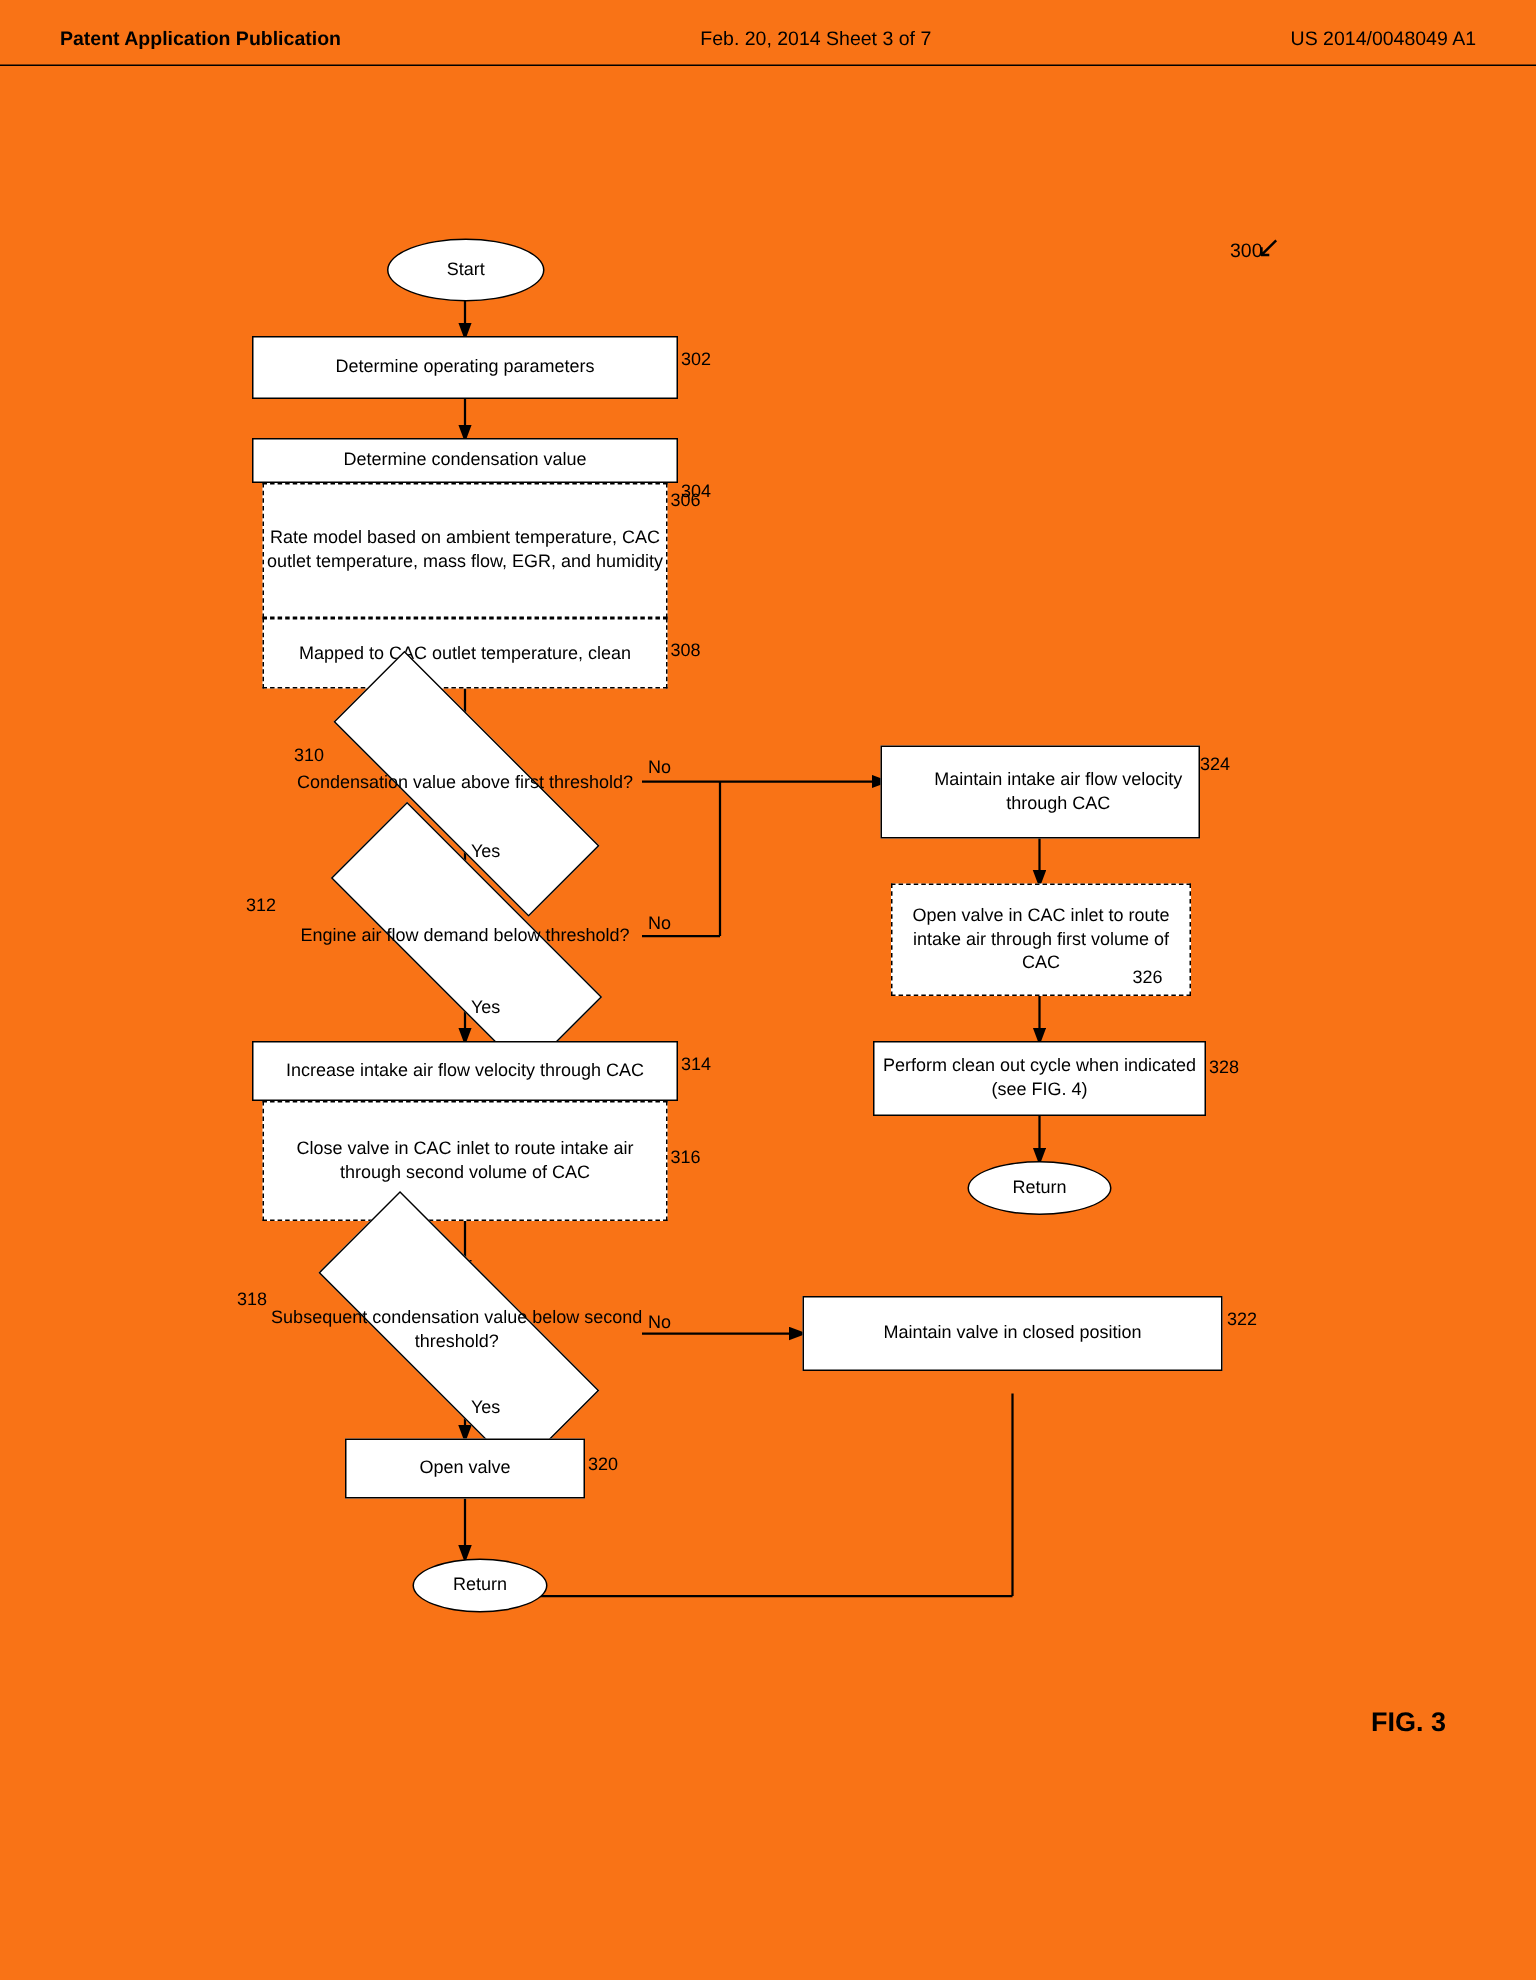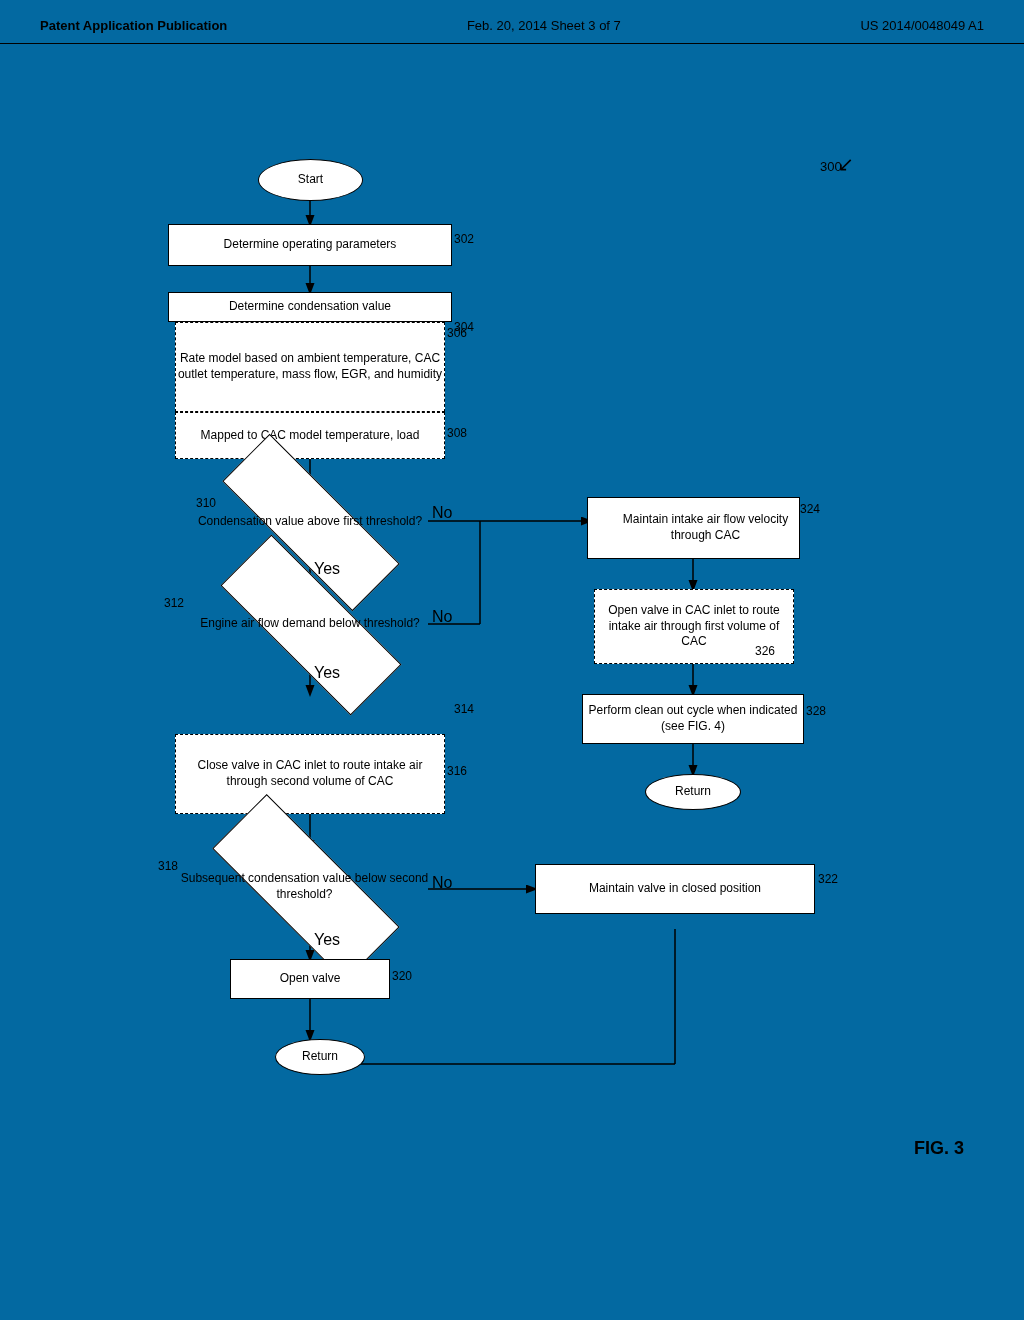--- a/index.html
+++ b/index.html
@@ -7,21 +7,21 @@
       background: #ffffff;
       font-family: Arial, sans-serif;
       width: 1024px;
       min-height: 1320px;
       position: relative;
       overflow: hidden;
     }
     .page {
       width: 1024px;
       min-height: 1320px;
-      background: #0369a1;
+      background: #f97316;
       position: relative;
     }
     .header {
       display: flex;
       justify-content: space-between;
       align-items: center;
       padding: 18px 40px 10px 40px;
       border-bottom: 1px solid #000;
       font-size: 13px;
     }
@@ -106,21 +106,21 @@
     }
 
     .fig-label {
       position: absolute;
       font-size: 18px;
       font-weight: bold;
     }
 
     .arrow-label {
       position: absolute;
-      font-size: 16px;
+      font-size: 12px;
       color: #000;
     }
   </style>
 </head>
 <body>
 
 <div class="page">
 
   <div class="header">
     <div class="header-left">Patent Application Publication</div>
@@ -197,21 +197,21 @@
     </div>
 
     <div class="shape dashed-rect" style="left:175px; top:278px; width:270px; height:90px;justify-content:flex-end;">
       <span>Rate model based on ambient temperature, CAC outlet temperature, mass flow, EGR, and humidity</span>
     </div>
     <div class="label-tag" style="left:447px; top:282px;">
       <span>306</span>
     </div>
 
     <div class="shape dashed-rect" style="left:175px; top:368px; width:270px; height:47px;">
-      <span>Mapped to CAC model temperature, load</span>
+      <span>Mapped to CAC outlet temperature, clean</span>
     </div>
     <div class="label-tag" style="left:447px; top:382px;">
       <span>308</span>
     </div>
 
     <div class="diamond-container" style="left:180px; top:445px; width:260px; height:65px;">
       <div class="diamond">
         <div class="diamond-text">
           <span>Condensation value above first threshold?</span>
         </div>
@@ -241,20 +241,23 @@
     </div>
 
     <div class="arrow-label" style="left:314px; top:620px;">
       <span>Yes</span>
     </div>
 
     <div class="arrow-label" style="left:432px; top:564px;">
       <span>No</span>
     </div>
 
+    <div class="shape rect" style="left:168px; top:650px; width:284px; height:40px;">
+      <span>Increase intake air flow velocity through CAC</span>
+    </div>
     <div class="label-tag" style="left:454px; top:658px;">
       <span>314</span>
     </div>
     <div class="shape dashed-rect" style="left:175px; top:690px; width:270px; height:80px;">
       <span>Close valve in CAC inlet to route intake air through second volume of CAC</span>
     </div>
     <div class="label-tag" style="left:447px; top:720px;">
       <span>316</span>
     </div>
 

